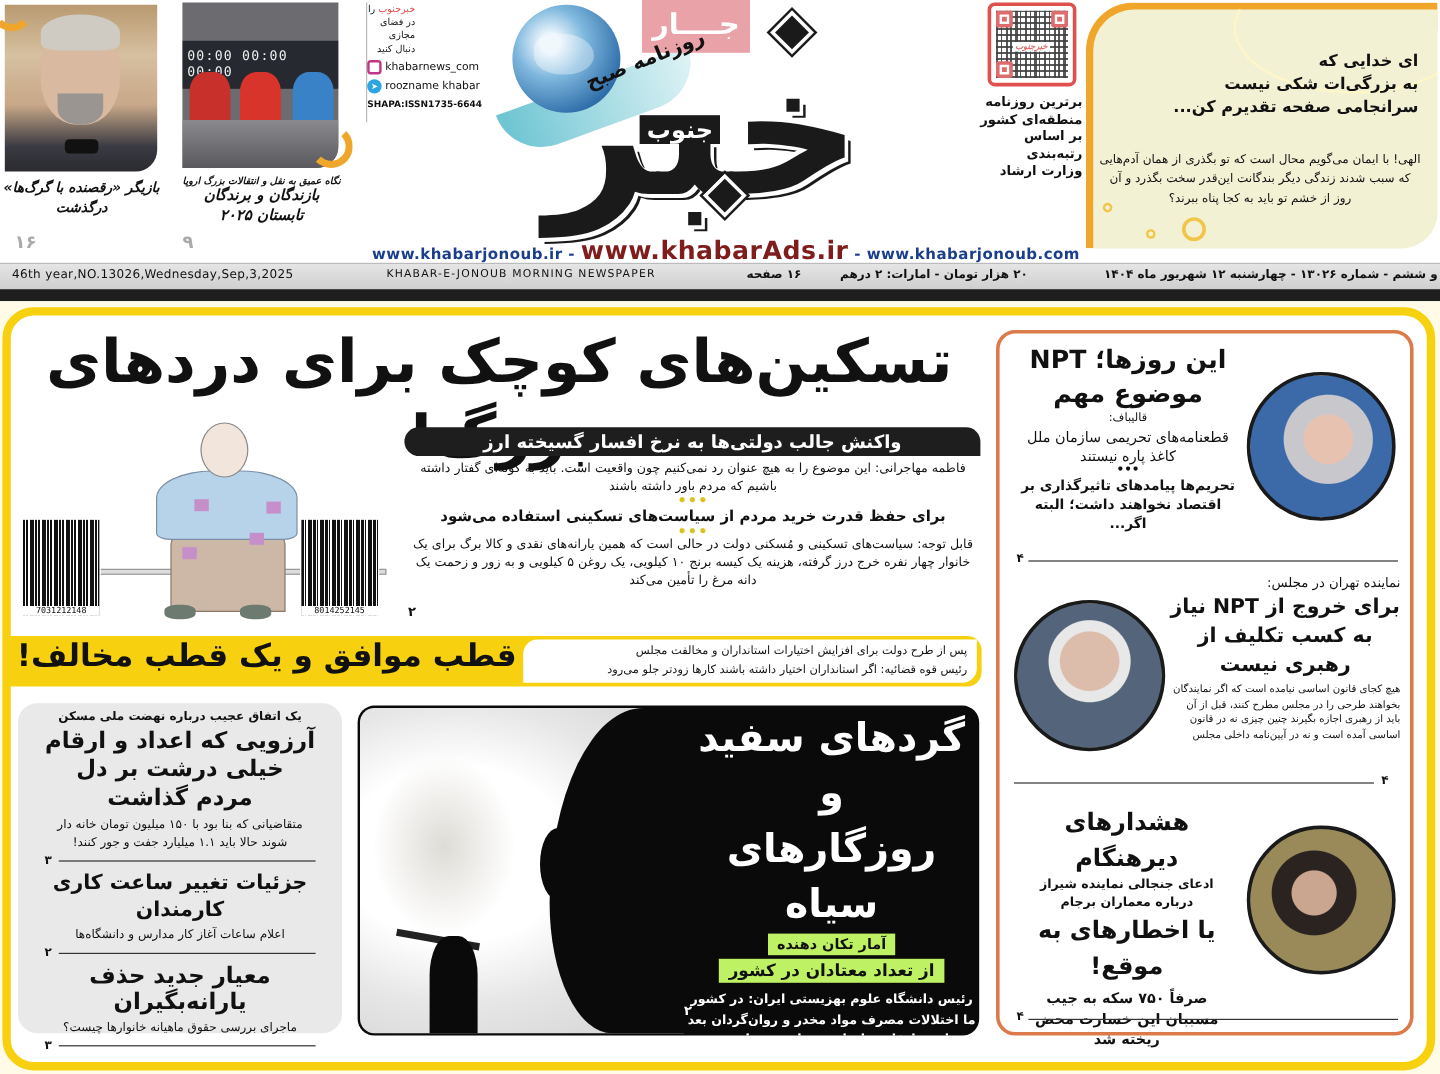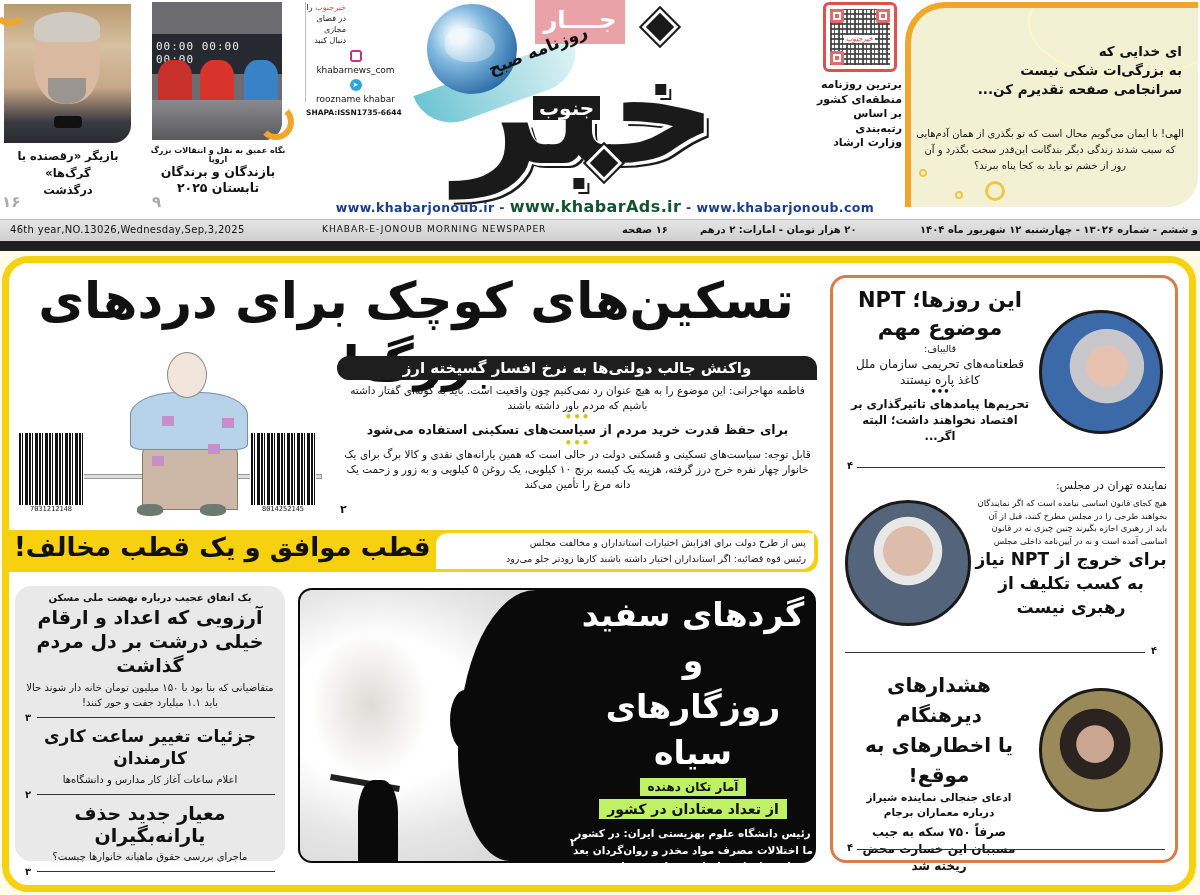--- a/index.html
+++ b/index.html
@@ -43,42 +43,42 @@
   .logo .sub { position: absolute; left: 70px; top: 40px; font-size: 17px; font-weight: bold; color: #111; transform: rotate(-22deg); direction: rtl; }
   .logo .badge { position: absolute; left: 120px; top: 0; width: 90px; height: 44px; background: #e9a3a8; color: #fff; font-size: 24px; font-weight: bold; text-align: center; line-height: 40px; direction: rtl; }
   .logo .big { position: absolute; left: 40px; top: 36px; font-size: 150px; line-height: 150px; font-weight: bold; color: #1a1a1a; direction: rtl; letter-spacing: -6px; text-shadow: 3px 3px 0 #fff, -3px -3px 0 #fff, 5px 5px 0 #1a1a1a; }
   .logo .jonoub { position: absolute; left: 118px; top: 96px; background: #1a1a1a; color: #fff; font-size: 20px; font-weight: bold; padding: 0 6px; direction: rtl; }
   .logo .diamond { position: absolute; width: 26px; height: 26px; background: #1a1a1a; transform: rotate(45deg); border: 3px solid #fff; outline: 2px solid #1a1a1a; }
 
   
   .social { position: absolute; left: 305px; top: 2px; width: 100px; height: 100px; border-left: 1px solid #bbb; padding-left: 0; }
   .social .follow { font-size: 8px; line-height: 11px; text-align: right; width: 40px; direction: rtl; }
   .social .follow .brand { color: #e04848; }
-  .social .row { display: flex; align-items: center; gap: 3px; margin-top: 4px; font-size: 9px; flex-direction: column; }
+  .social .row { display: flex; align-items: center; gap: 3px; margin-top: 4px; font-size: 9px; }
   .social .ig { width: 12px; height: 12px; border-radius: 3px; border: 2px solid #c13584; }
   .social .tg { width: 12px; height: 12px; border-radius: 50%; background: #2ca5e0; color: #fff; font-size: 7px; text-align: center; line-height: 12px; }
   .social .shapa { font-size: 7.5px; margin-top: 4px; font-weight: bold; }
 
   
   .urls { position: absolute; left: 310px; top: 197px; width: 590px; font-size: 12.5px; font-weight: bold; color: #1a3e8c; text-align: center; letter-spacing: .4px; }
-  .urls .accent { color: #14532d; font-size: 16px; }
+  .urls .accent { color: #7f1d1d; font-size: 21px; }
   .photo-old { position: absolute; left: 4px; top: 4px; width: 127px; height: 139px; border-radius: 0 0 18px 0; overflow: hidden;
     background: linear-gradient(180deg, #b99a70 0%, #d6c0a0 30%, #c8a888 60%, #3a3a42 85%, #2a2a30 100%); }
   .photo-old .face { position: absolute; left: 30px; top: 16px; width: 66px; height: 84px; border-radius: 40% 40% 45% 45%; background: #d9b9a0; }
   .photo-old .hair { position: absolute; left: 30px; top: 8px; width: 66px; height: 30px; border-radius: 50% 50% 20% 20%; background: #cfcac2; }
   .photo-old .beard { position: absolute; left: 44px; top: 74px; width: 38px; height: 26px; border-radius: 0 0 50% 50%; background: #9a9590; }
   .photo-old .tie { position: absolute; left: 50px; top: 112px; width: 28px; height: 12px; background: #111; border-radius: 4px; }
   .corner-orange { position: absolute; width: 36px; height: 36px; border-radius: 50%; border: 6px solid #f0a62a; }
 
   .photo-sport { position: absolute; left: 152px; top: 2px; width: 130px; height: 138px; border-radius: 0 0 18px 0; overflow: hidden; background: #6b6b70; }
   .photo-sport .board { position: absolute; left: 0; top: 32px; width: 130px; height: 40px; background: #262a30; color: #eee; font-family: "DejaVu Sans Mono", monospace; font-size: 11px; letter-spacing: 1px; padding: 6px 4px; }
   .photo-sport .p { position: absolute; top: 58px; width: 34px; height: 40px; border-radius: 40% 40% 0 0; }
   .photo-sport .desk { position: absolute; left: 0; top: 98px; width: 130px; height: 40px; background: linear-gradient(180deg,#8a8a8e,#5a5a5e); }
 
-  .teaser-caption { position: absolute; font-weight: bold; text-align: center; direction: rtl; }
+  .teaser-caption { position: absolute; font-weight: bold; text-align: center; direction: rtl; font-style: italic; }
   .page-num-light { position: absolute; font-size: 15px; color: #aaa; font-weight: bold; }
 
   
   .info-strip { position: absolute; left: 0; top: 219px; width: 1200px; height: 22px; background: linear-gradient(180deg, #e5e5e5, #cfcfcf); border-top: 1px solid #bbb; font-size: 10px; font-weight: bold; }
   .info-strip span { position: absolute; top: 4px; white-space: nowrap; }
   .info-strip .en { font-weight: normal; letter-spacing: .3px; }
   .dark-band { position: absolute; left: 0; top: 241px; width: 1200px; height: 10px; background: #1e1e1e; }
 
   
   .main-frame { position: absolute; left: 0; top: 251px; width: 1200px; height: 644px; background: #fffbe6; }
@@ -103,21 +103,21 @@
   .lead-block .strong { font-size: 12.5px; font-weight: bold; line-height: 18px; }
   .dots { color: #d9c21c; font-weight: bold; font-size: 12px; line-height: 8px; letter-spacing: 1px; }
   .pg { position: absolute; font-size: 11px; font-weight: bold; }
 
   
   .yellow-strip { position: absolute; left: 8px; top: 530px; width: 810px; height: 42px; background: #f7d10f; border-radius: 0 12px 12px 0; }
   .yellow-strip .main { position: absolute; left: 6px; top: 2px; font-size: 26px; font-weight: bold; direction: rtl; letter-spacing: -1px; white-space: nowrap; }
   .yellow-strip .box { position: absolute; left: 428px; top: 3px; width: 378px; height: 36px; background: #fff; border-radius: 12px 0 12px 0; direction: rtl; text-align: right; font-size: 9.5px; line-height: 16px; padding: 2px 8px; }
 
   
-  .grey-col { position: absolute; left: 15px; top: 586px; width: 270px; height: 275px; background: #e9e9e9; border-radius: 16px 16px 16px 16px; direction: rtl; text-align: center; padding: 6px 10px; }
+  .grey-col { position: absolute; left: 15px; top: 586px; width: 270px; height: 275px; background: #e9e9e9; border-radius: 16px 16px 16px 16px; direction: rtl; text-align: center; padding: 6px 22px; }
   .grey-col .kicker { font-size: 10px; font-weight: bold; }
   .grey-col .h1 { font-size: 19px; font-weight: bold; line-height: 24px; margin-top: 2px; }
   .grey-col .desc { font-size: 10px; line-height: 15px; margin-top: 3px; }
   .grey-col .sep { display: flex; align-items: center; gap: 6px; margin: 2px 0; direction: ltr; }
   .grey-col .sep .n { font-size: 10px; font-weight: bold; }
   .grey-col .sep .l { flex: 1; height: 1px; background: #333; }
   .grey-col .h2 { font-size: 17px; font-weight: bold; line-height: 22px; }
 
   
   .smoke-panel { position: absolute; left: 298px; top: 588px; width: 518px; height: 275px; background: #0a0a0a; border-radius: 14px; overflow: hidden; }
@@ -228,21 +228,21 @@
     <div class="face"></div>
     <div class="hair"></div>
     <div class="beard"></div>
     <div class="tie"></div>
   </div>
   <div class="corner-orange" style="left:-8px;top:-10px;border-color:transparent transparent #f0a62a transparent"></div>
   <div class="teaser-caption" style="left:0;top:148px;width:136px;font-size:11.5px;line-height:17px">
     <div>بازیگر «رقصنده با گرگ‌ها»</div>
     <div>درگذشت</div>
   </div>
-  <div class="page-num-light" style="left:2px;top:193px">۱۶</div>
+  <div class="page-num-light" style="left:12px;top:193px">۱۶</div>
 </div>
 
 <div class="info-strip">
   <span class="en" style="left:10px">46th year,NO.13026,Wednesday,Sep,3,2025</span>
   <span class="en" style="left:322px;font-size:9px;letter-spacing:1px">KHABAR-E-JONOUB MORNING NEWSPAPER</span>
   <span class="rtl" style="left:622px">۱۶ صفحه</span>
   <span class="rtl" style="left:700px">۲۰ هزار تومان - امارات: ۲ درهم</span>
   <span class="rtl" style="left:920px">سال چهل و ششم - شماره ۱۳۰۲۶ - چهارشنبه ۱۲ شهریور ماه ۱۴۰۴</span>
 </div>
 <div class="dark-band"></div>
@@ -345,28 +345,28 @@
     <div style="font-size:12px;line-height:16px">قطعنامه‌های تحریمی سازمان ملل کاغذ پاره نیستند</div>
     <div style="font-size:10px;line-height:8px;font-weight:bold">•••</div>
     <div style="font-size:11.5px;font-weight:bold;line-height:16px">تحریم‌ها پیامدهای تاثیرگذاری بر اقتصاد نخواهند داشت؛ البته اگر...</div>
   </div>
   <div class="rc-num" style="left:14px;top:182px">۴</div>
   <div class="rc-sep" style="left:24px;top:189px;width:308px"></div>
 
   <div class="avatar av2" style="left:12px;top:222px;width:126px;height:126px"></div>
   <div class="rc-item" style="left:142px;top:200px;width:192px">
     <div style="font-size:11px;line-height:16px;text-align:right">نماینده تهران در مجلس:</div>
+    <div style="font-size:17px;font-weight:bold;line-height:24px">برای خروج از NPT نیاز به کسب تکلیف از رهبری نیست</div>
     <div style="font-size:8.5px;line-height:12.5px;text-align:right;margin-top:3px">هیچ کجای قانون اساسی نیامده است که اگر نمایندگان بخواهند طرحی را در مجلس مطرح کنند، قبل از آن باید از رهبری اجازه بگیرند چنین چیزی نه در قانون اساسی آمده است و نه در آیین‌نامه داخلی مجلس</div>
-    <div style="font-size:17px;font-weight:bold;line-height:24px">برای خروج از NPT نیاز به کسب تکلیف از رهبری نیست</div>
   </div>
   <div class="rc-sep" style="left:12px;top:374px;width:300px"></div>
   <div class="rc-num" style="left:318px;top:367px">۴</div>
 
   <div class="avatar av3" style="left:206px;top:410px;width:124px;height:124px"></div>
   <div class="rc-item" style="left:8px;top:392px;width:196px">
     <div style="font-size:20px;font-weight:bold;line-height:30px">هشدارهای دیرهنگام</div>
+    <div style="font-size:10.5px;font-weight:bold;line-height:15px;padding:0 20px">ادعای جنجالی نماینده شیراز درباره معماران برجام</div>
     <div style="font-size:20px;font-weight:bold;line-height:30px">یا اخطارهای به موقع!</div>
-    <div style="font-size:10.5px;font-weight:bold;line-height:15px;padding:0 20px">ادعای جنجالی نماینده شیراز درباره معماران برجام</div>
     <div style="font-size:12px;font-weight:bold;line-height:17px;margin-top:4px;padding:0 10px">صرفاً ۷۵۰ سکه به جیب مسببان این خسارت محض ریخته شد</div>
   </div>
   <div class="rc-num" style="left:14px;top:564px">۴</div>
   <div class="rc-sep" style="left:24px;top:571px;width:308px"></div>
 </div>
 
 </body></html>

